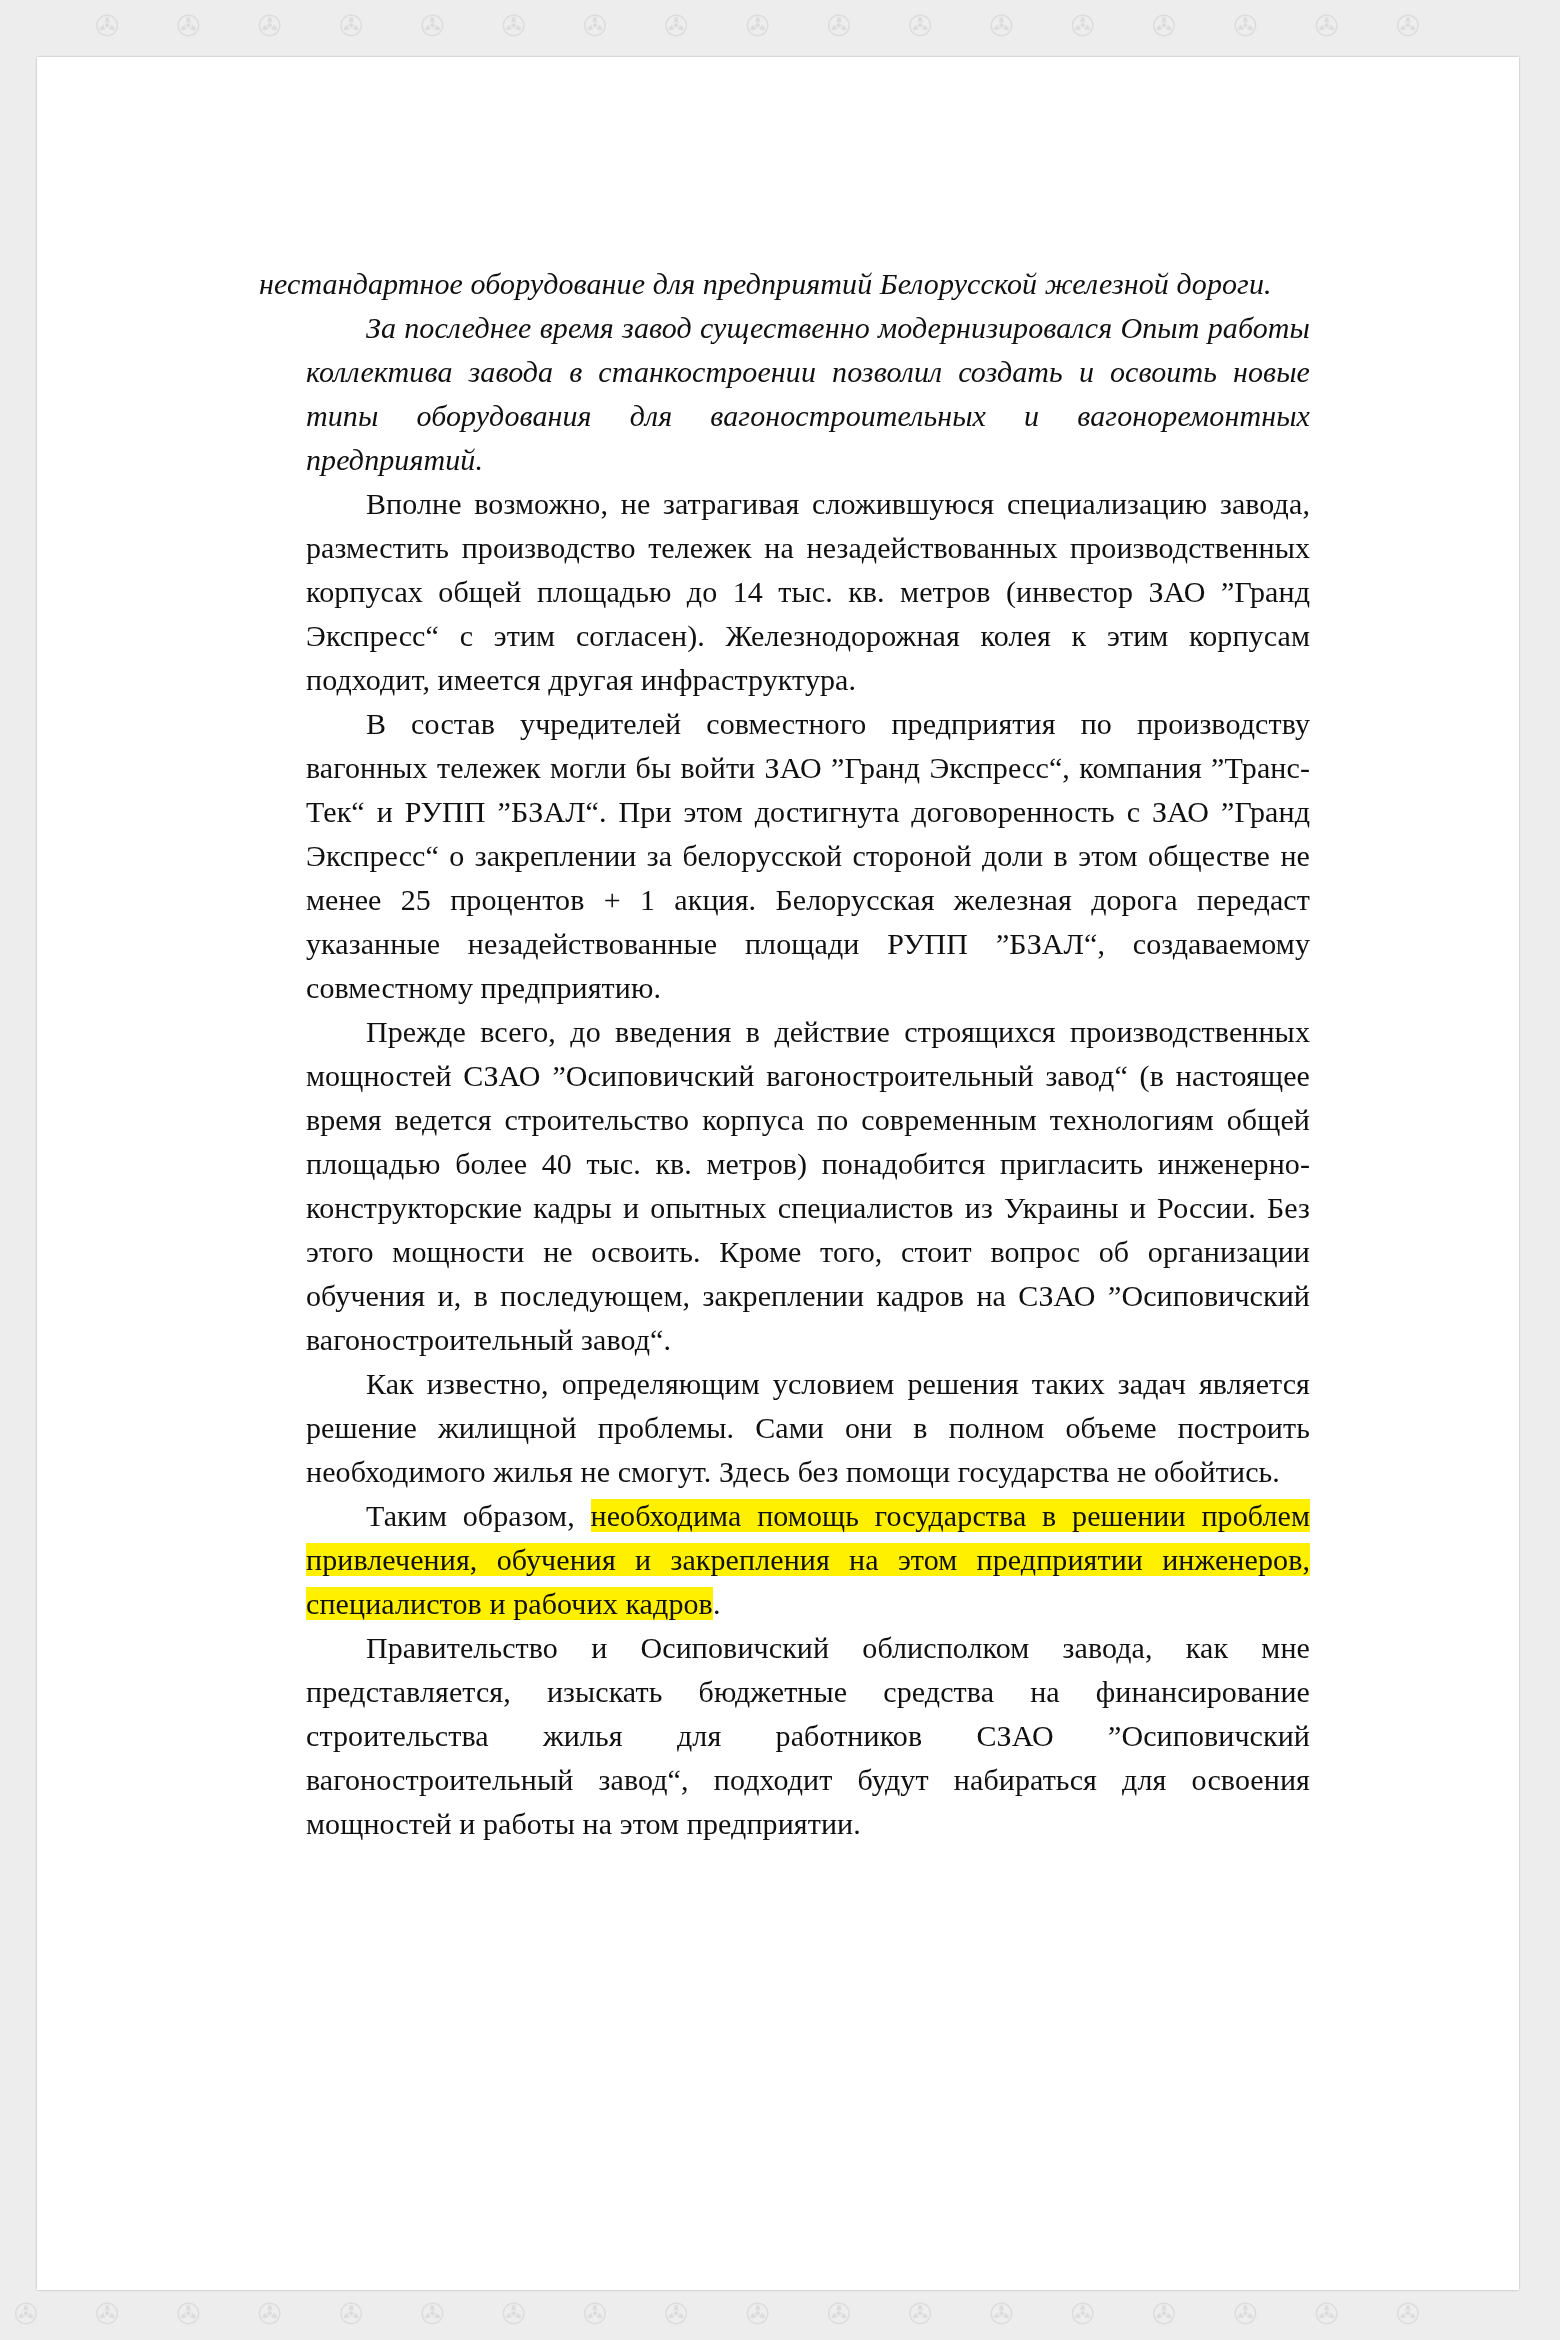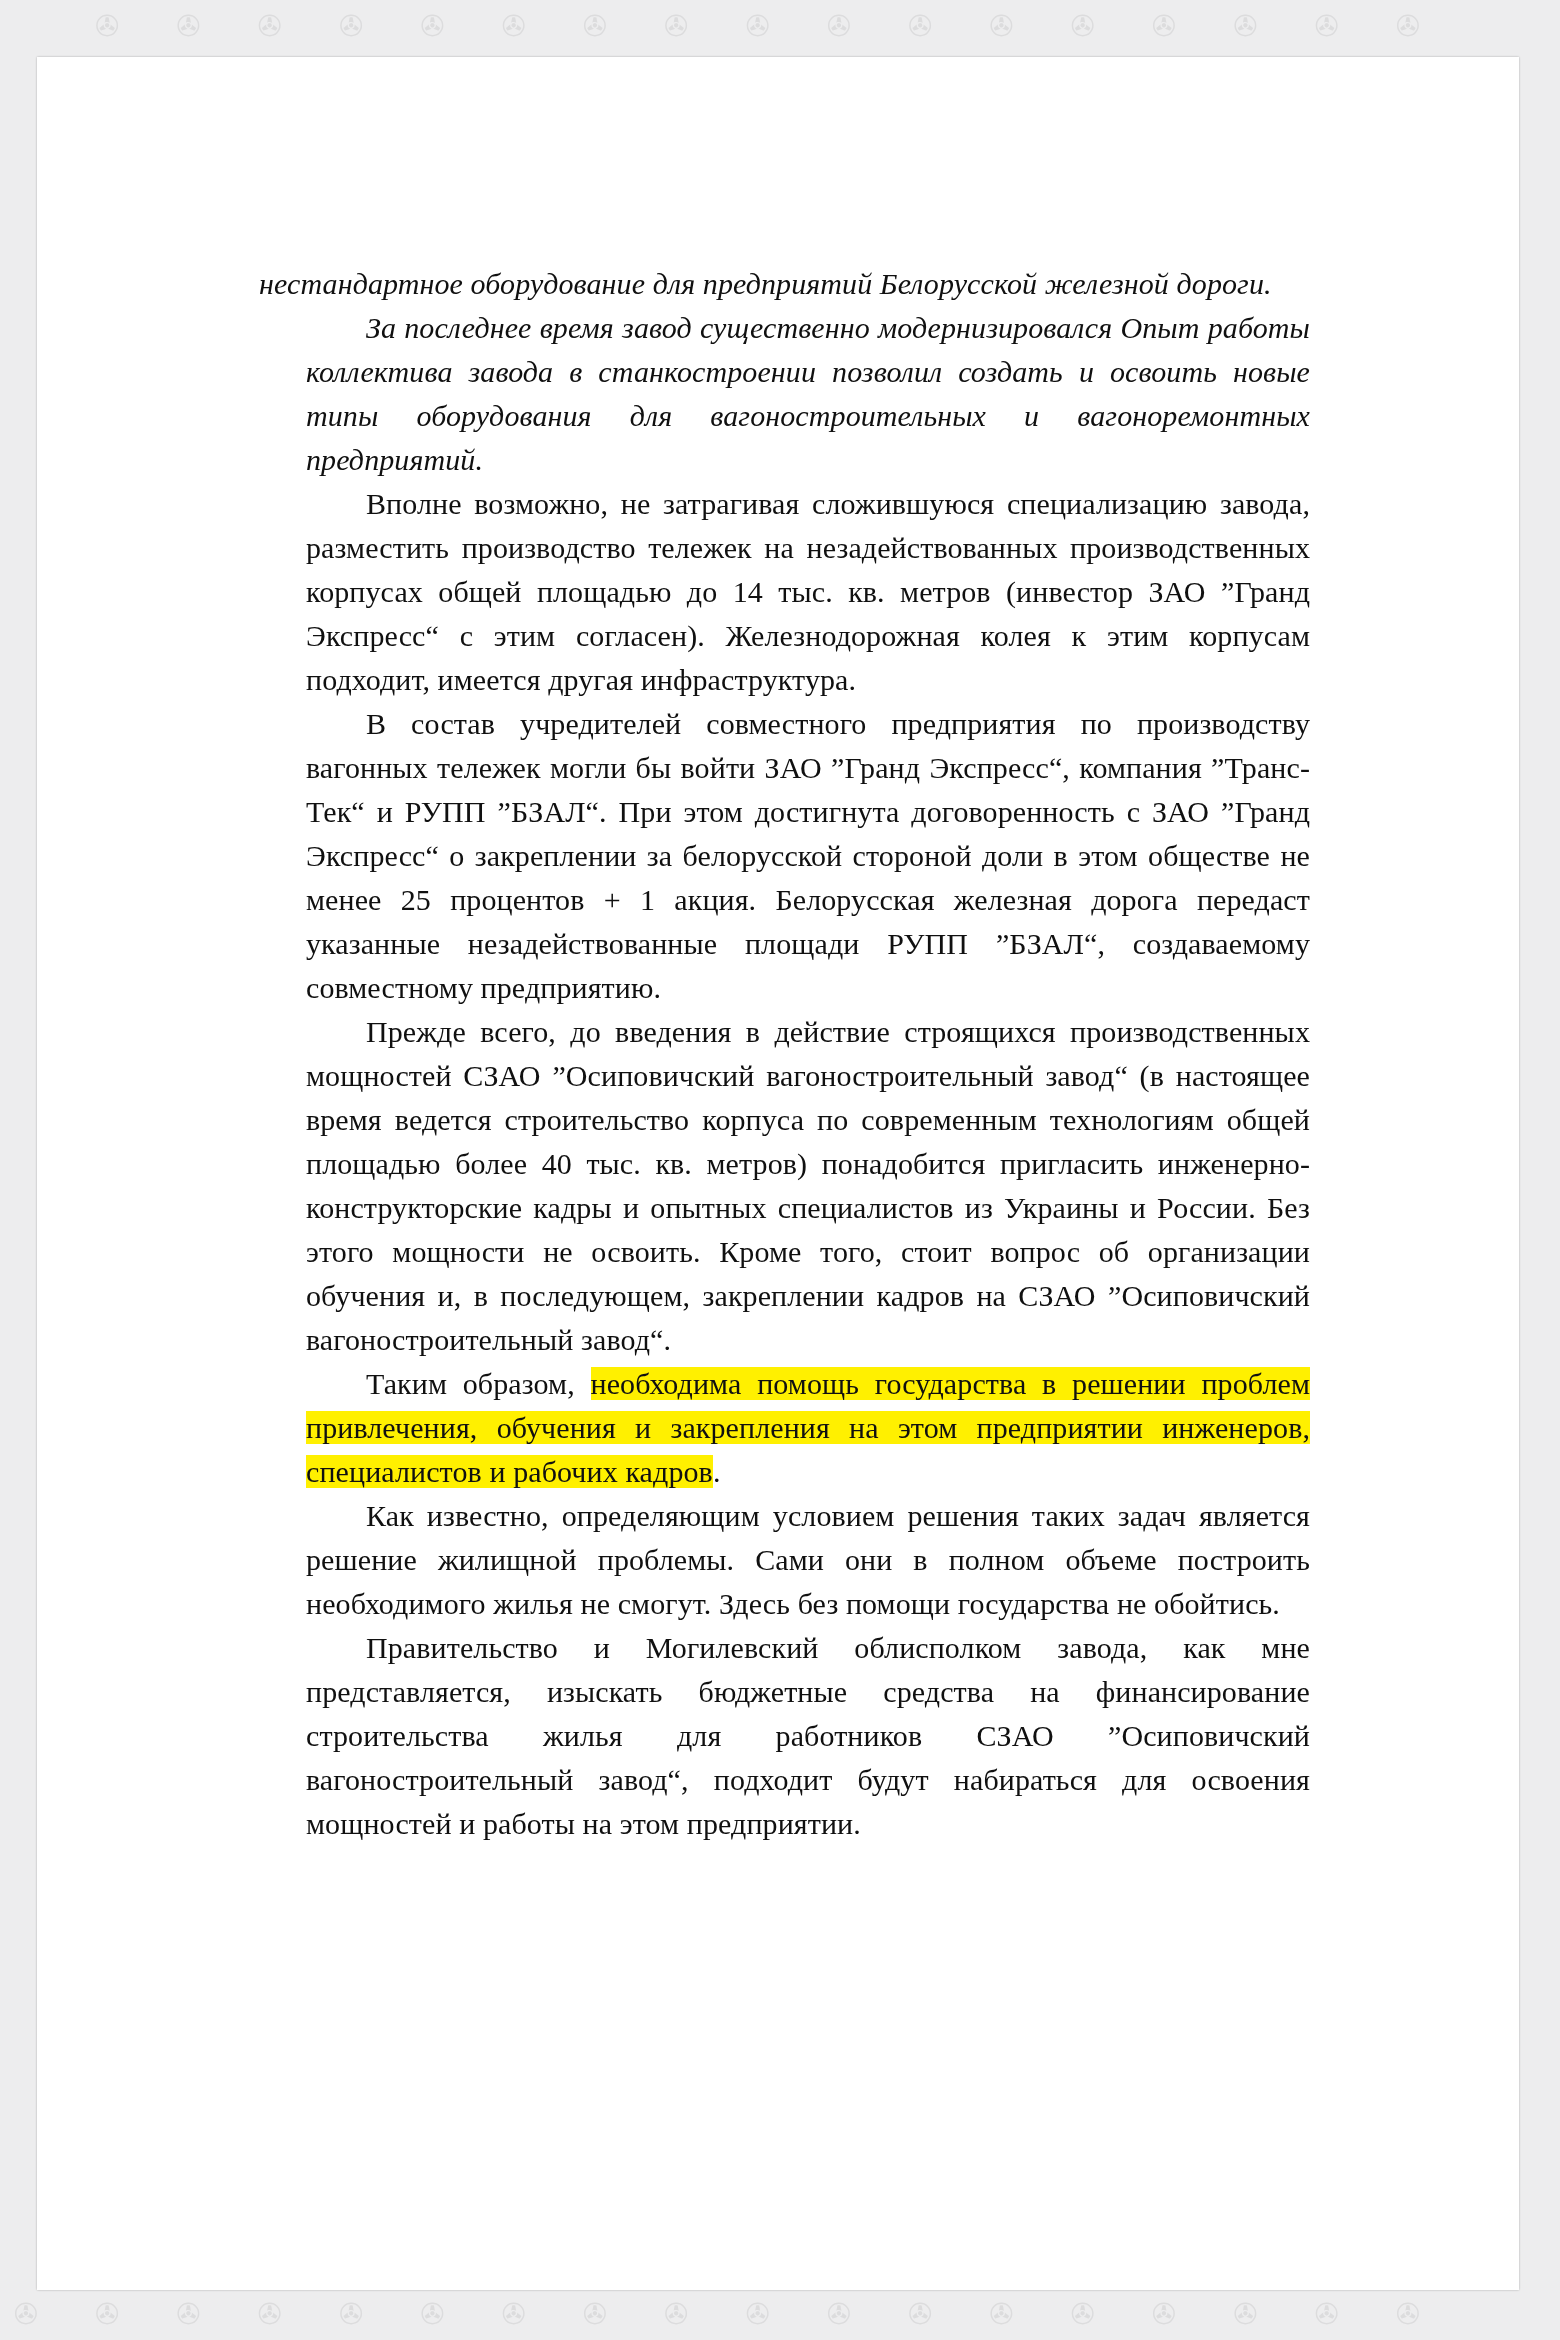--- a/index.html
+++ b/index.html
@@ -107,28 +107,28 @@
       <p class="indent">
         <span class="b">В состав учредителей совместного предприятия по производству вагонных тележек могли бы войти</span><span> ЗАО ”Гранд Экспресс“, компания ”Транс-Тек“ и РУПП ”БЗАЛ“. При этом достигнута договоренность с ЗАО ”Гранд Экспресс“ </span><span class="b">о закреплении за белорусской стороной доли в этом обществе не менее 25 процентов + 1 акция.</span><span> Белорусская железная дорога </span><span class="b">передаст указанные незадействованные площади РУПП ”БЗАЛ“, создаваемому совместному предприятию.</span>
       </p>
 
 
       <p class="indent">
         <span>Прежде всего, до введения в действие </span><span class="b">строящихся производственных мощностей</span><span> СЗАО ”Осиповичский вагоностроительный завод“ (в настоящее время ведется строительство корпуса по современным технологиям общей площадью более 40 тыс. кв. метров) понадобится пригласить инженерно-конструкторские кадры и опытных специалистов из Украины и России. Без этого мощности </span><span class="b">не освоить.</span><span> Кроме того, стоит вопрос </span><span class="b">об организации обучения и, в последующем, закреплении кадров на СЗАО ”Осиповичский вагоностроительный завод“.</span>
       </p>
 
       <p class="indent">
+        <span>Как известно, определяющим условием решения таких задач является решение жилищной проблемы. Сами они в полном объеме построить необходимого жилья </span><span class="b">не смогут.</span><span> Здесь без помощи государства </span><span class="b">не обойтись.</span>
+      </p>
+
+      <p class="indent">
         <span>Таким образом, </span><span class="hl">необходима помощь государства в решении проблем привлечения, обучения и закрепления на этом предприятии инженеров, специалистов и рабочих кадров</span><span>.</span>
       </p>
 
       <p class="indent">
-        <span>Как известно, определяющим условием решения таких задач является решение жилищной проблемы. Сами они в полном объеме построить необходимого жилья </span><span class="b">не смогут.</span><span> Здесь без помощи государства </span><span class="b">не обойтись.</span>
-      </p>
-
-      <p class="indent">
-        <span>Правительство и Могилевский облисполком </span><span class="b">завода,</span><span> как мне представляется, </span><span class="b">изыскать бюджетные средства на финансирование строительства жилья для работников СЗАО ”Осиповичский вагоностроительный завод“,</span><span> подходит будут набираться </span><span class="b">для освоения мощностей и работы на этом предприятии.</span>
+        <span>Правительство и Осиповичский облисполком </span><span class="b">завода,</span><span> как мне представляется, </span><span class="b">изыскать бюджетные средства на финансирование строительства жилья для работников СЗАО ”Осиповичский вагоностроительный завод“,</span><span> подходит будут набираться </span><span class="b">для освоения мощностей и работы на этом предприятии.</span>
       </p>
 
 
     </div>
   </div>
 </div>
 
 
 </body></html>

